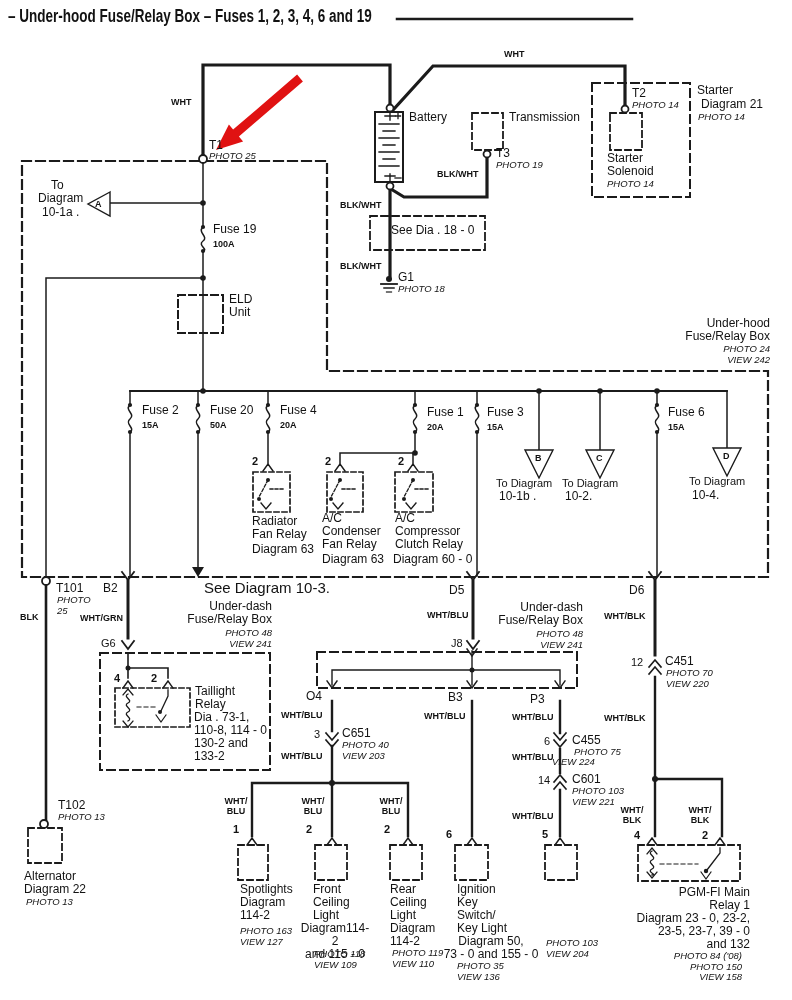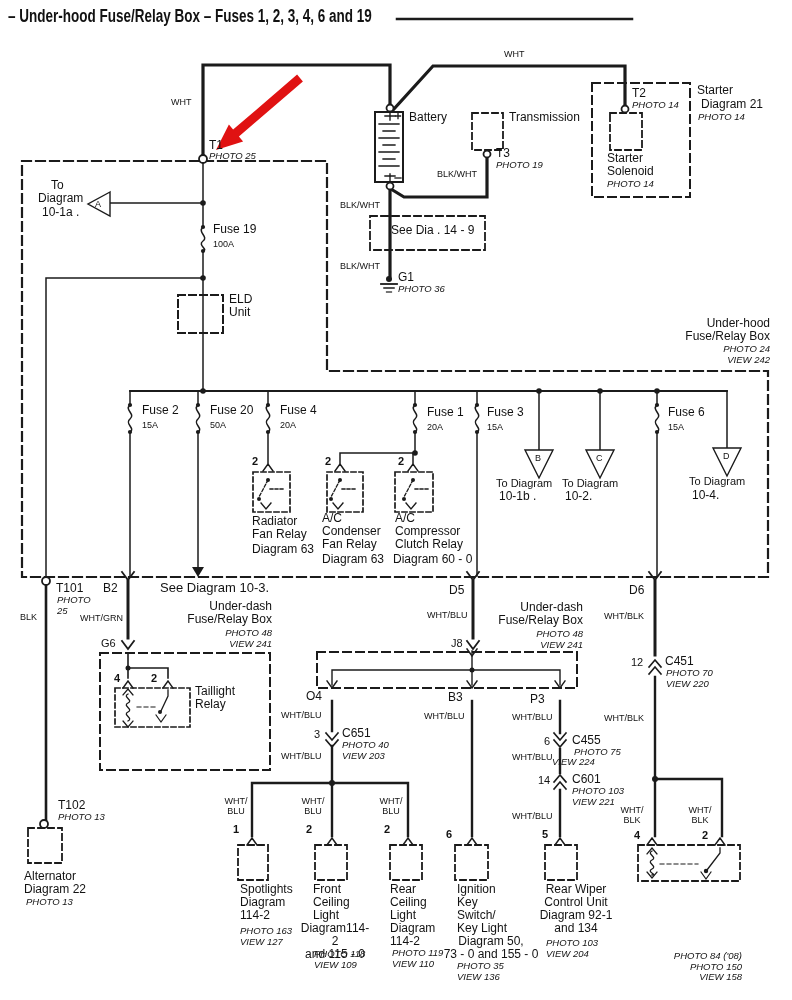--- a/index.html
+++ b/index.html
@@ -1,22 +1,22 @@
 <!DOCTYPE html>
 <html><head>
 <meta charset="utf-8">
 <style>
   html,body{margin:0;padding:0;background:#fff;}
   #stage{position:relative;width:792px;height:1000px;background:#fff;overflow:hidden;
          font-family:"Liberation Sans",sans-serif;color:#111;}
   #wires{position:absolute;left:0;top:0;}
   .lb{position:absolute;font:12px/13px "Liberation Sans",sans-serif;color:#121212;white-space:pre-line;}
-  .s9{font-size:9px;line-height:10px;}
+  .s9{font-size:9px;line-height:10px;font-weight:bold;}
   .s11{font-size:11px;line-height:12px;}
-  .s13{font-size:13px;line-height:14px;}
+  .s13{font-size:15px;line-height:14px;margin-left:44px;}
   .it{font-size:9.5px;line-height:10.5px;font-style:italic;}
   .tr{text-align:right;}
   .tc{text-align:center;}
   .b{font-weight:bold;}
   .ttl{font-size:18px;line-height:20px;font-weight:bold;white-space:nowrap;
        transform:scaleX(0.75);transform-origin:left top;}
 </style>
 </head>
 <body>
 
@@ -224,24 +224,24 @@
   <span class="lb s9" style="left:437px;top:169px">BLK/WHT</span>
   <span class="lb" style="left:632px;top:87px">T2</span>
   <span class="lb it" style="left:632px;top:100px">PHOTO 14</span>
   <span class="lb" style="left:697px;top:84px">Starter</span>
   <span class="lb" style="left:701px;top:98px">Diagram 21</span>
   <span class="lb it" style="left:698px;top:112px">PHOTO 14</span>
   <span class="lb" style="left:607px;top:152px">Starter
 Solenoid</span>
   <span class="lb it" style="left:607px;top:179px">PHOTO 14</span>
   <span class="lb s9" style="left:340px;top:200px">BLK/WHT</span>
-  <span class="lb" style="left:391px;top:224px">See  Dia . 14 - 9</span>
+  <span class="lb" style="left:391px;top:224px">See  Dia . 18 - 0</span>
   <span class="lb s9" style="left:340px;top:261px">BLK/WHT</span>
   <span class="lb" style="left:398px;top:271px">G1</span>
-  <span class="lb it" style="left:398px;top:284px">PHOTO 36</span>
+  <span class="lb it" style="left:398px;top:284px">PHOTO 18</span>
   <span class="lb tr" style="right:22px;top:317px">Under-hood
 Fuse/Relay Box</span>
   <span class="lb it tr" style="right:22px;top:344px">PHOTO 24</span>
   <span class="lb it tr" style="right:22px;top:355px">VIEW 242</span>
 
   <span class="lb" style="left:142px;top:404px">Fuse 2</span>
   <span class="lb s9" style="left:142px;top:420px">15A</span>
   <span class="lb" style="left:210px;top:404px">Fuse 20</span>
   <span class="lb s9" style="left:210px;top:420px">50A</span>
   <span class="lb" style="left:280px;top:404px">Fuse 4</span>
@@ -301,20 +301,24 @@
   <span class="lb s9" style="left:604px;top:611px">WHT/BLK</span>
   <span class="lb s11" style="left:631px;top:656px">12</span>
   <span class="lb" style="left:665px;top:655px">C451</span>
   <span class="lb it" style="left:666px;top:668px">PHOTO 70</span>
   <span class="lb it" style="left:666px;top:679px">VIEW 220</span>
 
   <span class="lb s11 b" style="left:114px;top:672px">4</span>
   <span class="lb s11 b" style="left:151px;top:672px">2</span>
   <span class="lb" style="left:195px;top:685px">Taillight
 Relay</span>
+  <span class="lb" style="left:194px;top:711px">Dia .  73-1,
+110-8, 114 - 0
+130-2 and
+133-2</span>
 
   <span class="lb" style="left:306px;top:690px">O4</span>
   <span class="lb" style="left:448px;top:691px">B3</span>
   <span class="lb" style="left:530px;top:693px">P3</span>
   <span class="lb s9" style="left:281px;top:710px">WHT/BLU</span>
   <span class="lb s9" style="left:424px;top:711px">WHT/BLU</span>
   <span class="lb s9" style="left:512px;top:712px">WHT/BLU</span>
   <span class="lb s11" style="left:314px;top:728px">3</span>
   <span class="lb" style="left:342px;top:727px">C651</span>
   <span class="lb it" style="left:342px;top:740px">PHOTO 40</span>
@@ -370,26 +374,27 @@
   <span class="lb it" style="left:392px;top:948px">PHOTO 119
 VIEW 110</span>
   <span class="lb" style="left:457px;top:883px">Ignition
 Key
 Switch/
 Key Light</span>
   <span class="lb tc" style="left:440px;top:935px;width:102px">Diagram 50,
 73 - 0 and 155 - 0</span>
   <span class="lb it" style="left:457px;top:961px">PHOTO 35
 VIEW 136</span>
-  <span class="lb tc" style="left:537px;top:883px;width:78px">Rear Wiper
-Control Unit
-Diagram 92-1
-and 134</span>
   <span class="lb it" style="left:546px;top:938px">PHOTO 103
 VIEW 204</span>
+  <span class="lb tr" style="right:42px;top:886px">PGM-FI Main
+Relay 1
+Diagram 23 - 0,  23-2,
+23-5, 23-7, 39 - 0
+and 132</span>
   <span class="lb it tr" style="right:50px;top:951px">PHOTO 84 ('08)
 PHOTO 150
 VIEW 158</span>
 
   <span class="lb" style="left:58px;top:799px">T102</span>
   <span class="lb it" style="left:58px;top:812px">PHOTO 13</span>
   <span class="lb" style="left:24px;top:870px">Alternator
 Diagram 22</span>
   <span class="lb it" style="left:26px;top:897px">PHOTO 13</span>
 

